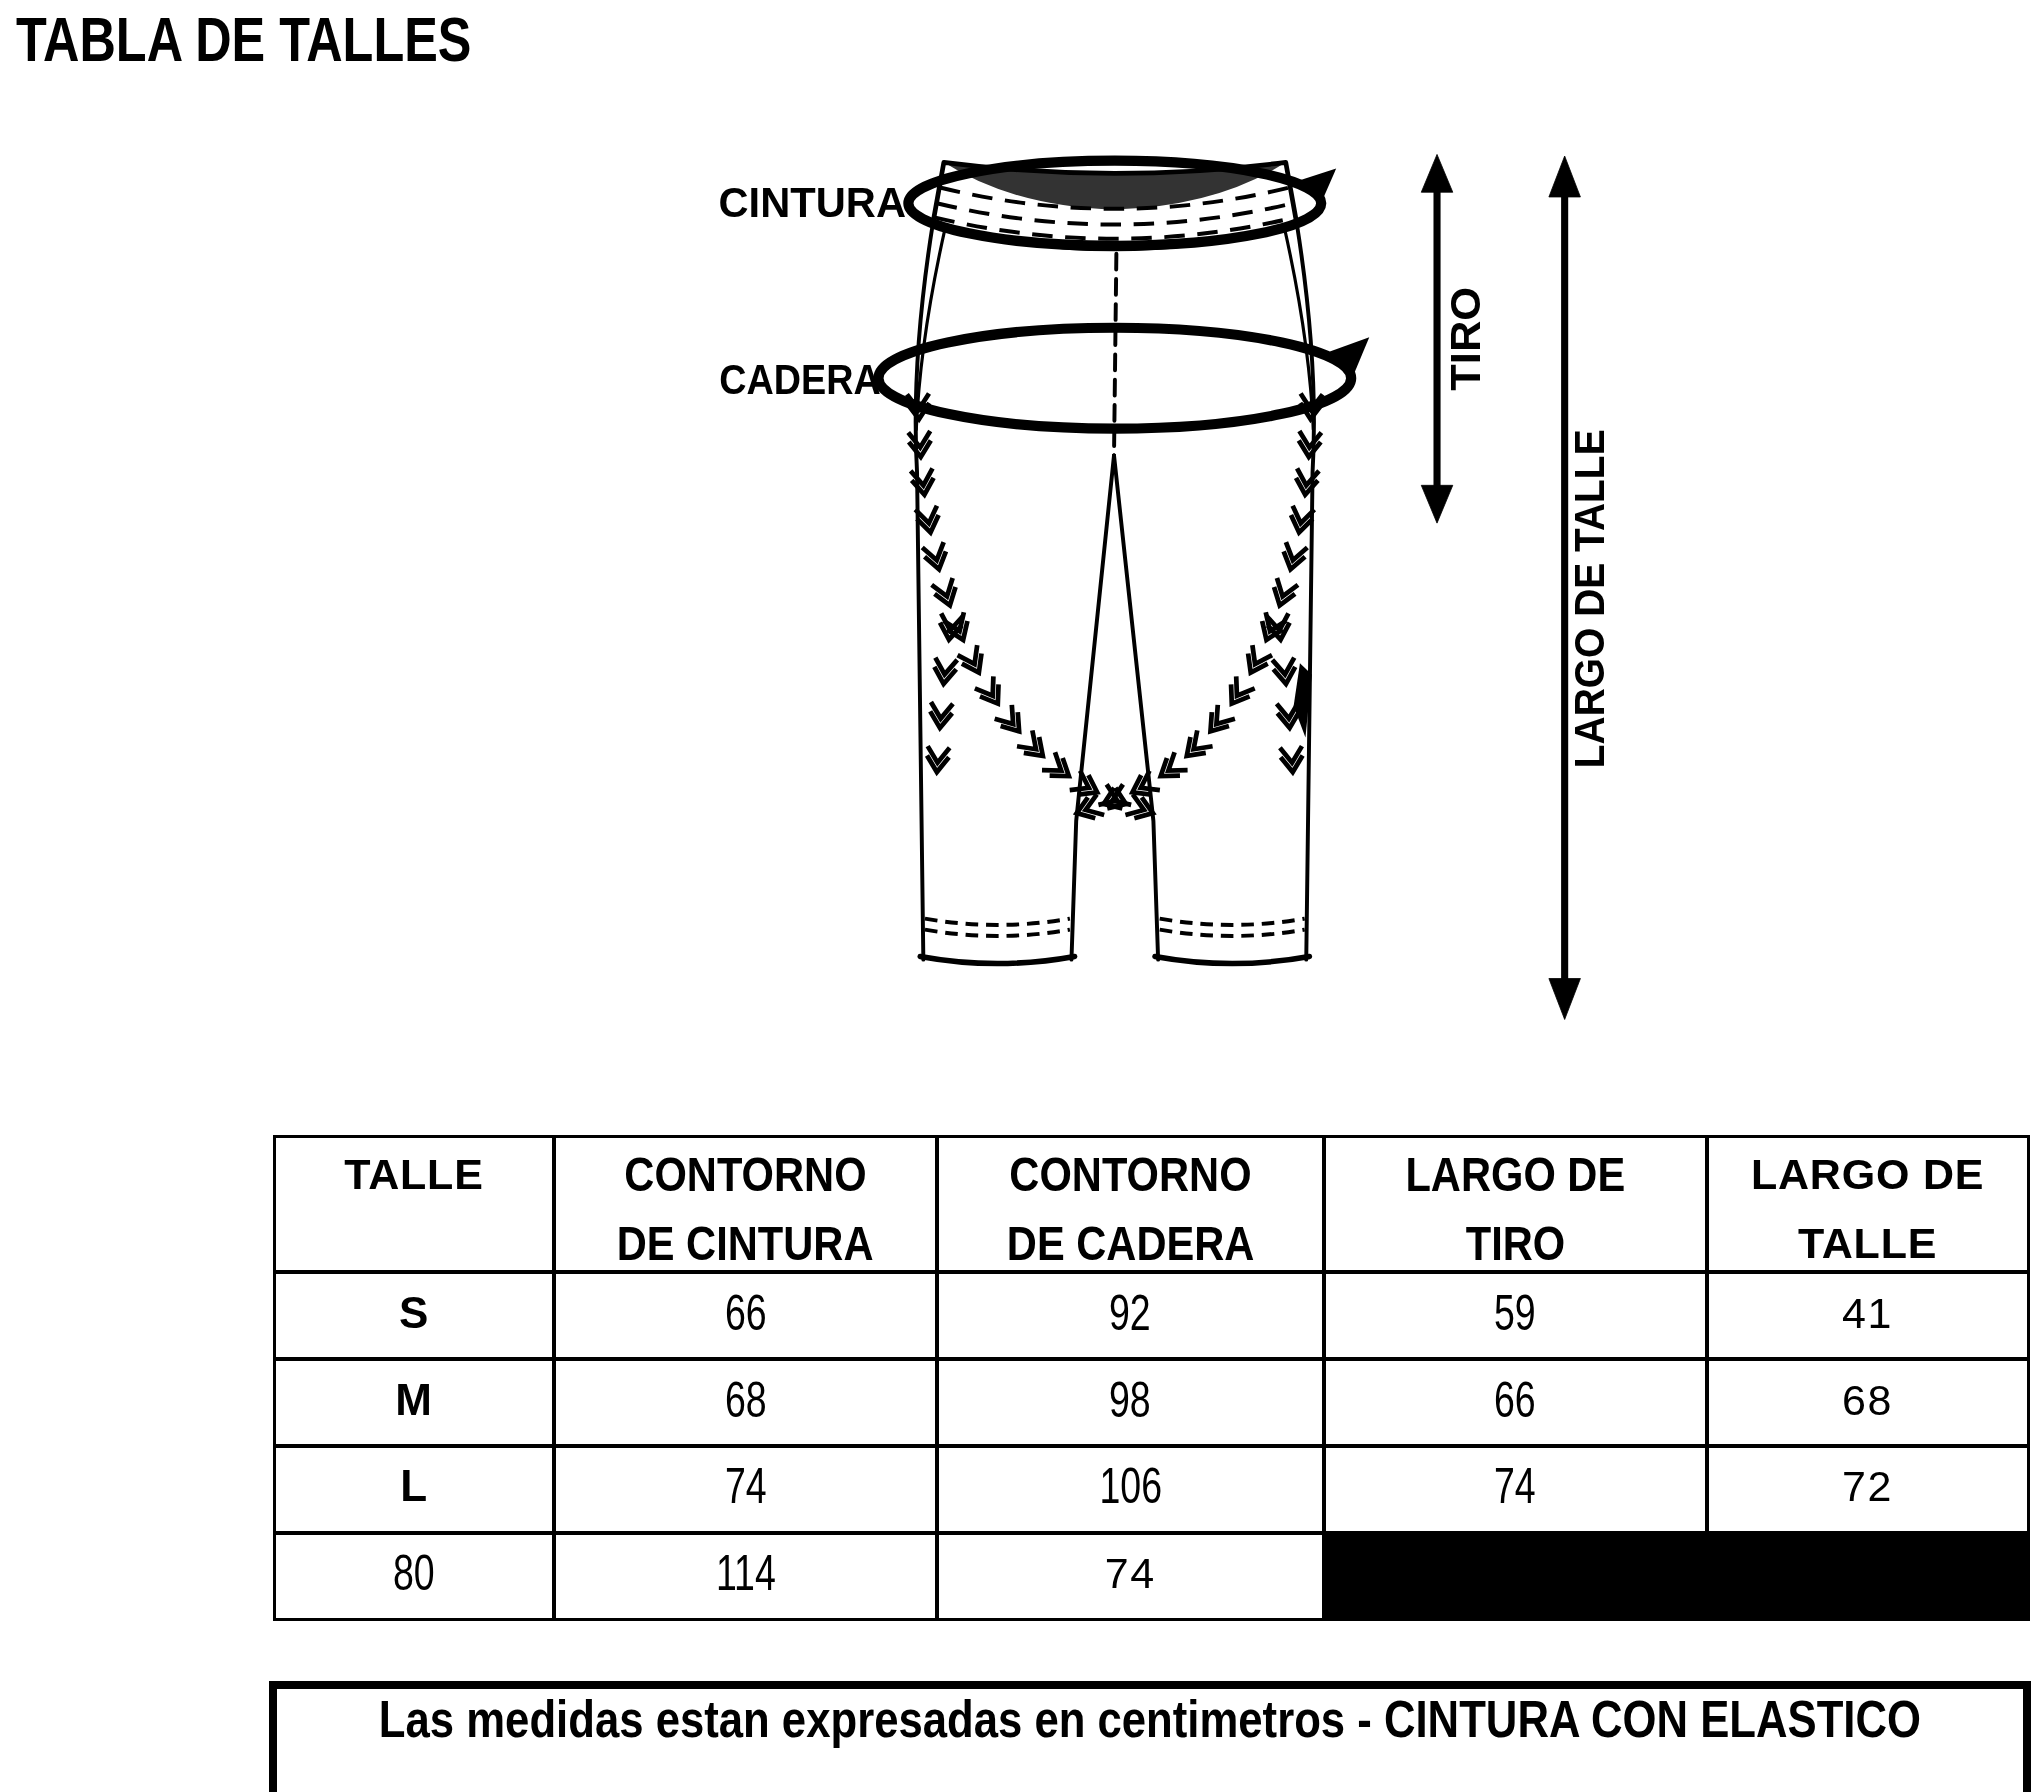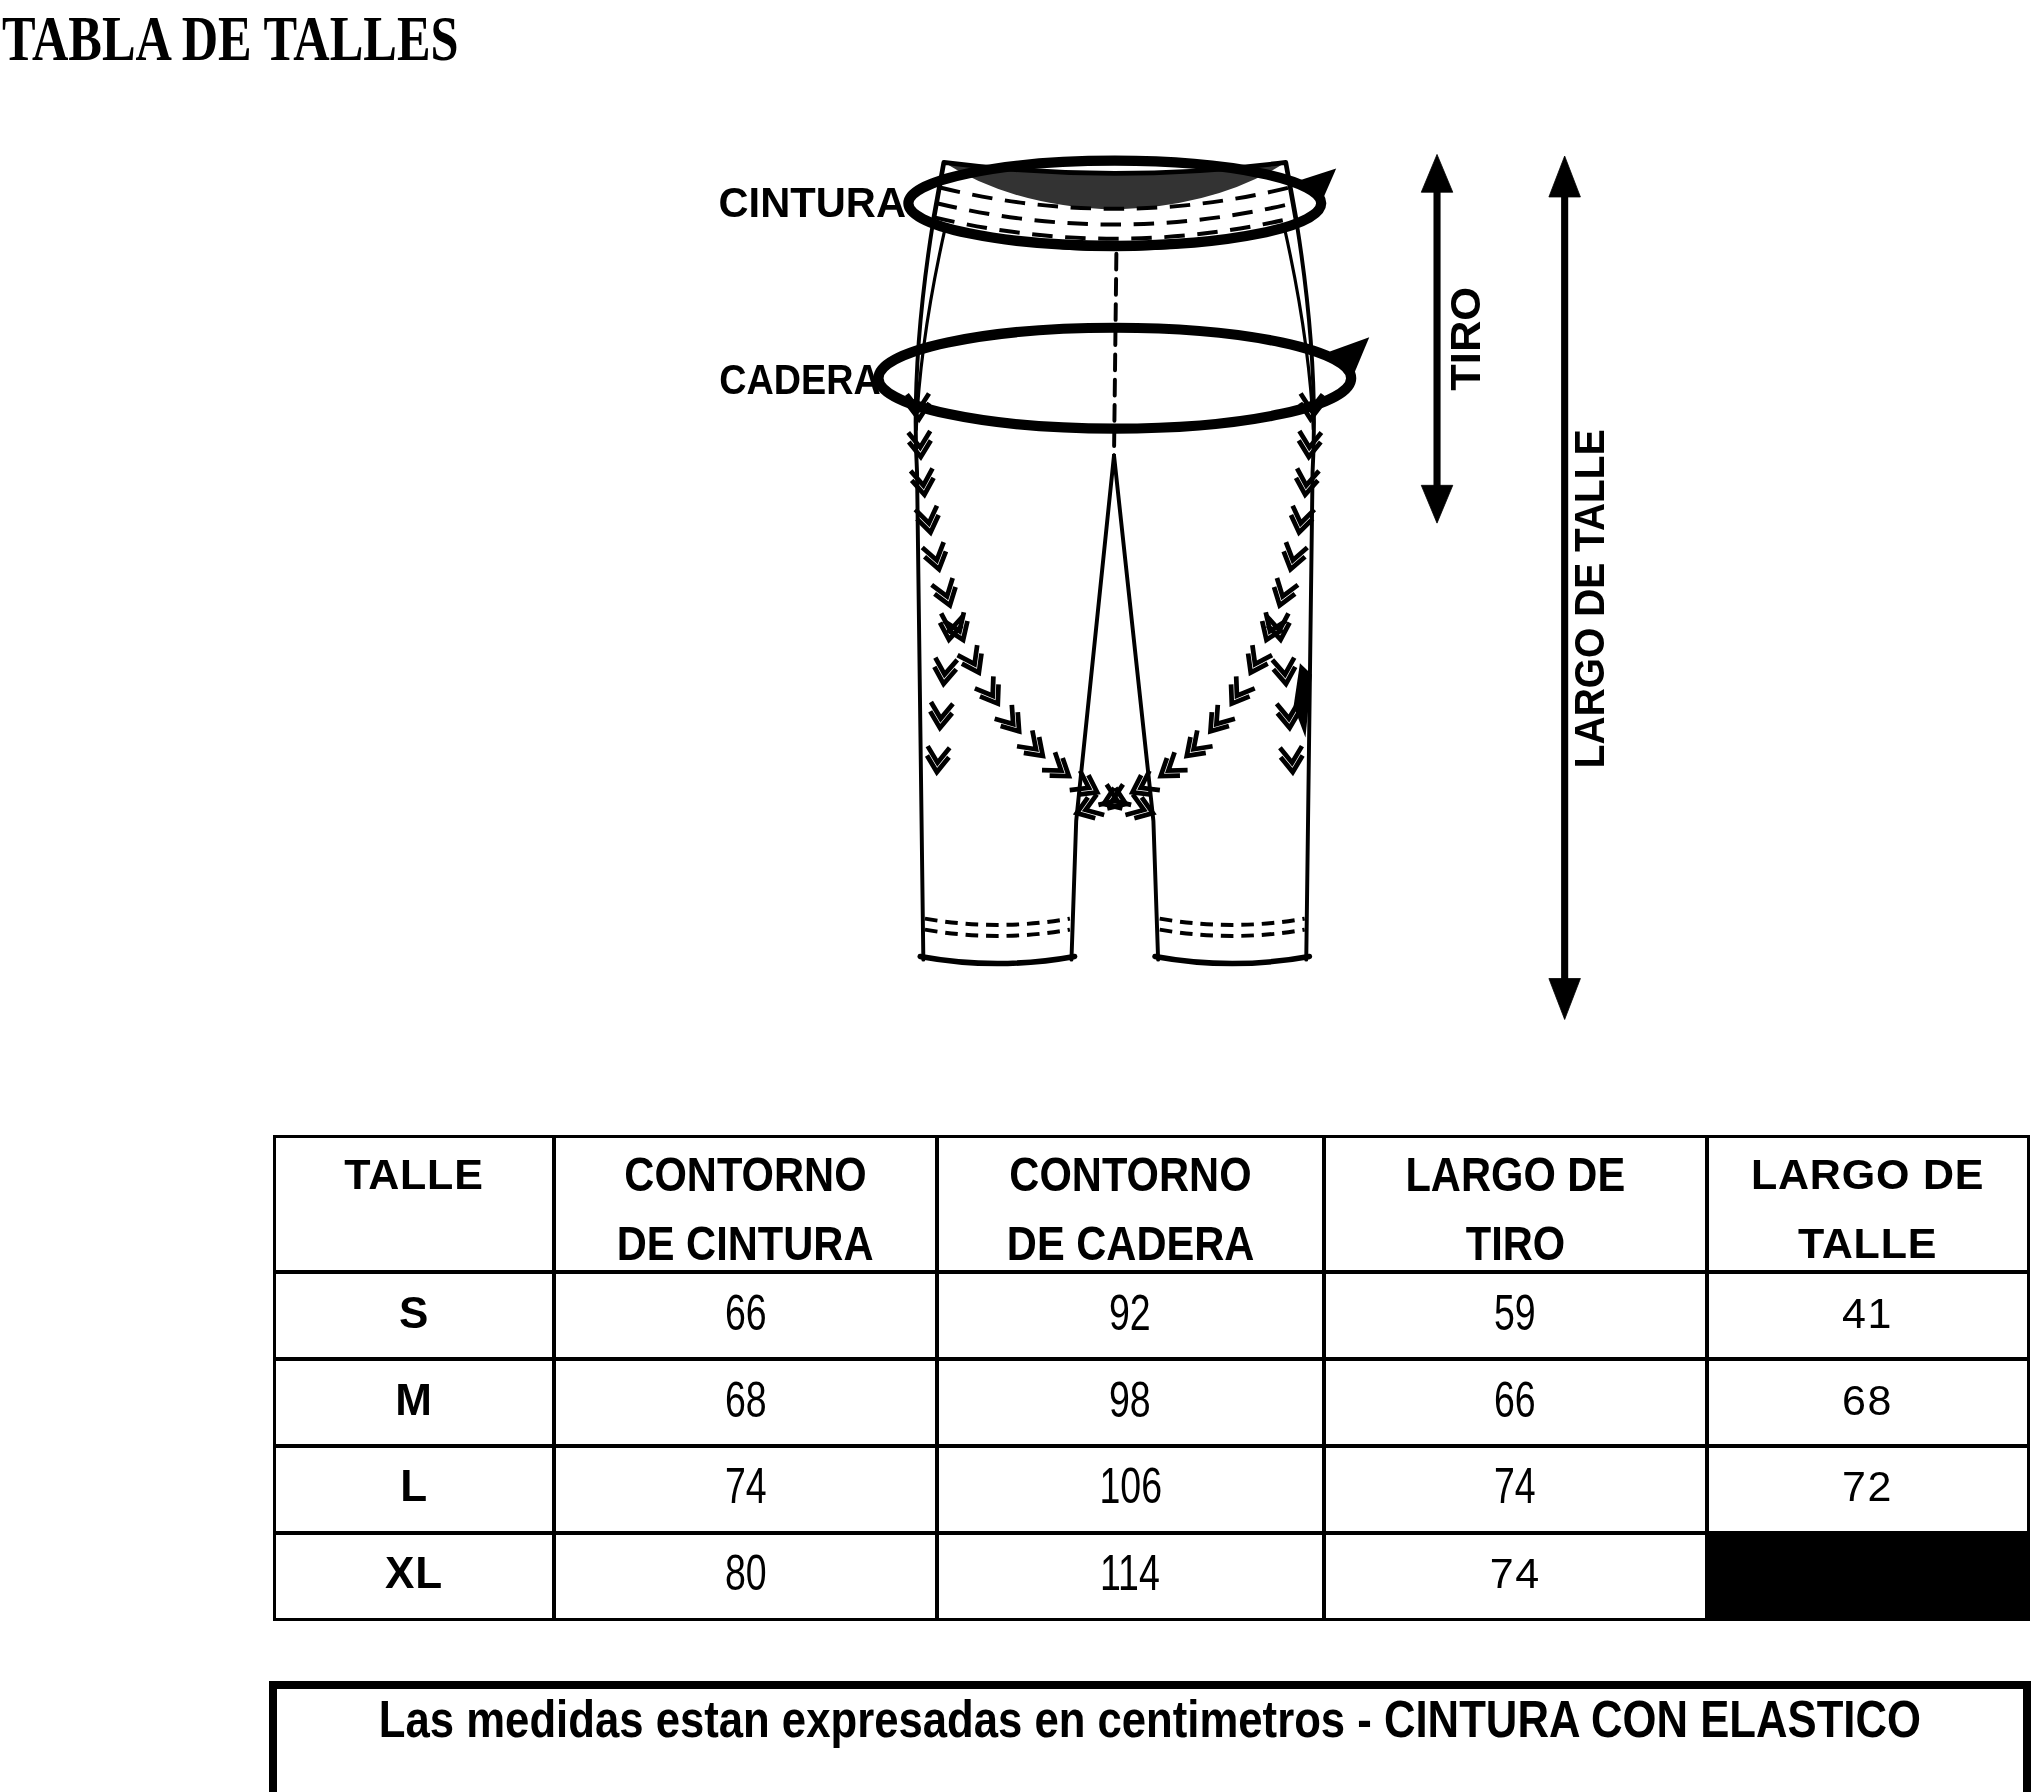--- a/index.html
+++ b/index.html
@@ -1,20 +1,20 @@
 <!DOCTYPE html>
 <html style="font-size:12.6px"><head>
 <meta charset="utf-8">
 <style>
   html,body{margin:0;padding:0;}
   body{
     width:2035px;height:1793px;background:#ffffff;position:relative;
     font-family:"Liberation Sans", sans-serif;color:#000;overflow:hidden;
   }
-  .title{position:absolute;left:2px;top:6.3px;font-family:Liberation Serif, serif;}
+  .title{position:absolute;left:16px;top:6.3px;}
   .title span{
     display:inline-block;font-size:63px;font-weight:900;line-height:66px;
     transform:scaleX(0.80);transform-origin:left center;white-space:nowrap;letter-spacing:0;
   }
   .diagram{position:absolute;left:0;top:0;width:2035px;height:1103px;}
   .diagram text{font-family:"Liberation Sans", sans-serif;font-weight:800;fill:#000;}
 
   .size-table{
     position:absolute;left:273px;top:1135px;
     display:grid;grid-template-columns:276px 379px 383px 379px 318px;
@@ -177,23 +177,20 @@
       <span class="num">106</span>
     </div>
   <div class="td">
       <span class="num">74</span>
     </div>
   <div class="td">
       <span class="geo-num">72</span>
     </div>
 
   <div class="td">
-      <span class="size-val">XL</span>
-    </div>
-  <div class="td">
       <span class="num">80</span>
     </div>
   <div class="td">
       <span class="num">114</span>
     </div>
   <div class="td">
       <span class="geo-num">74</span>
     </div>
 </div>
 

